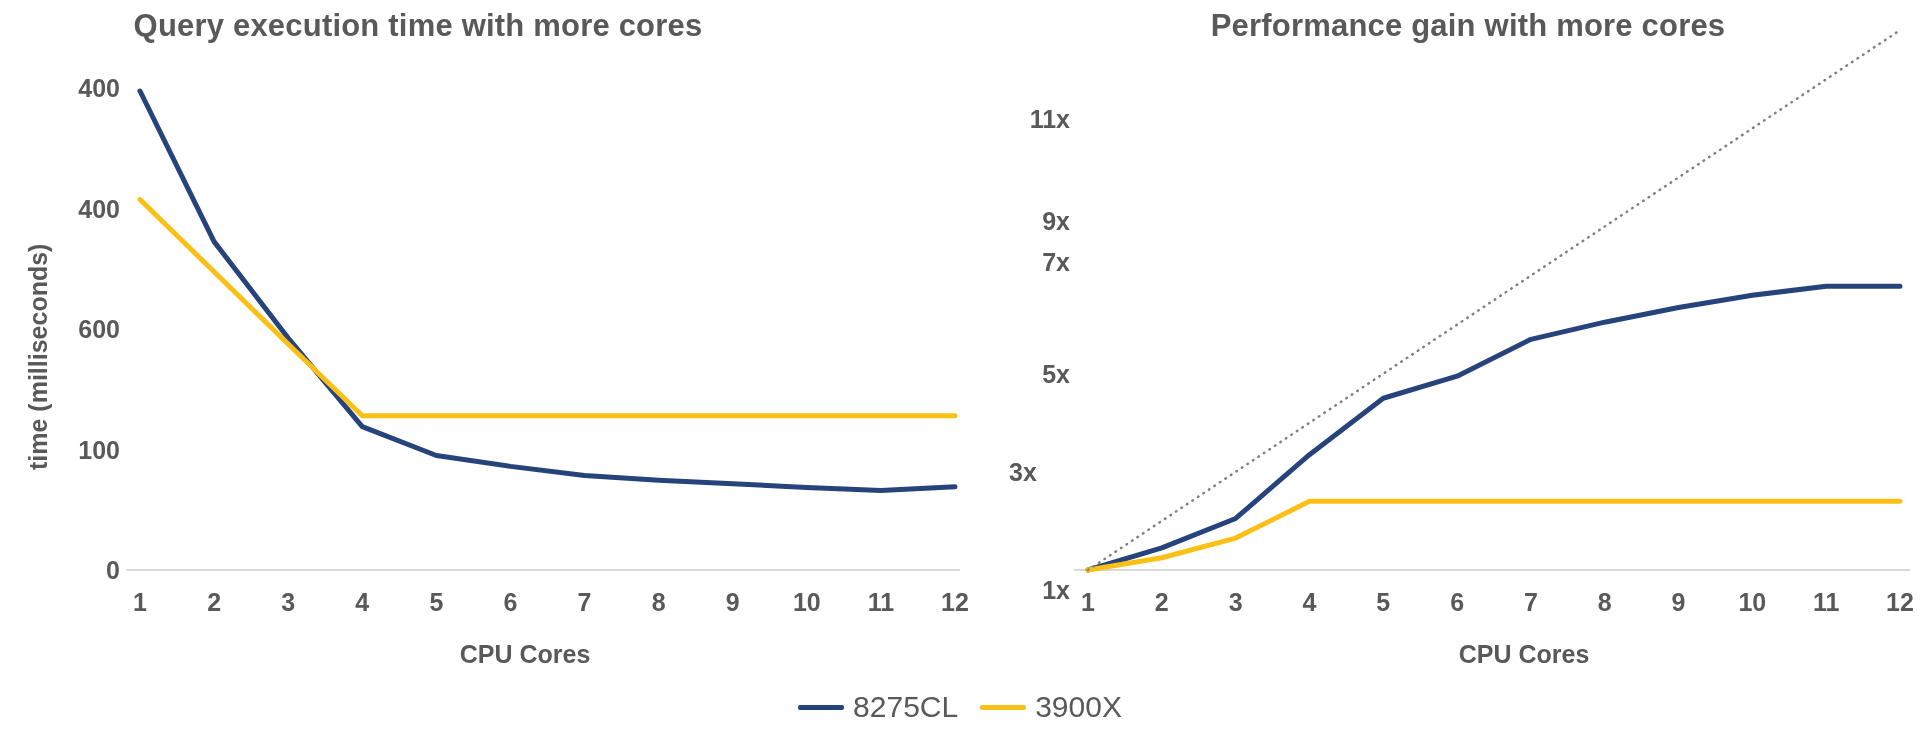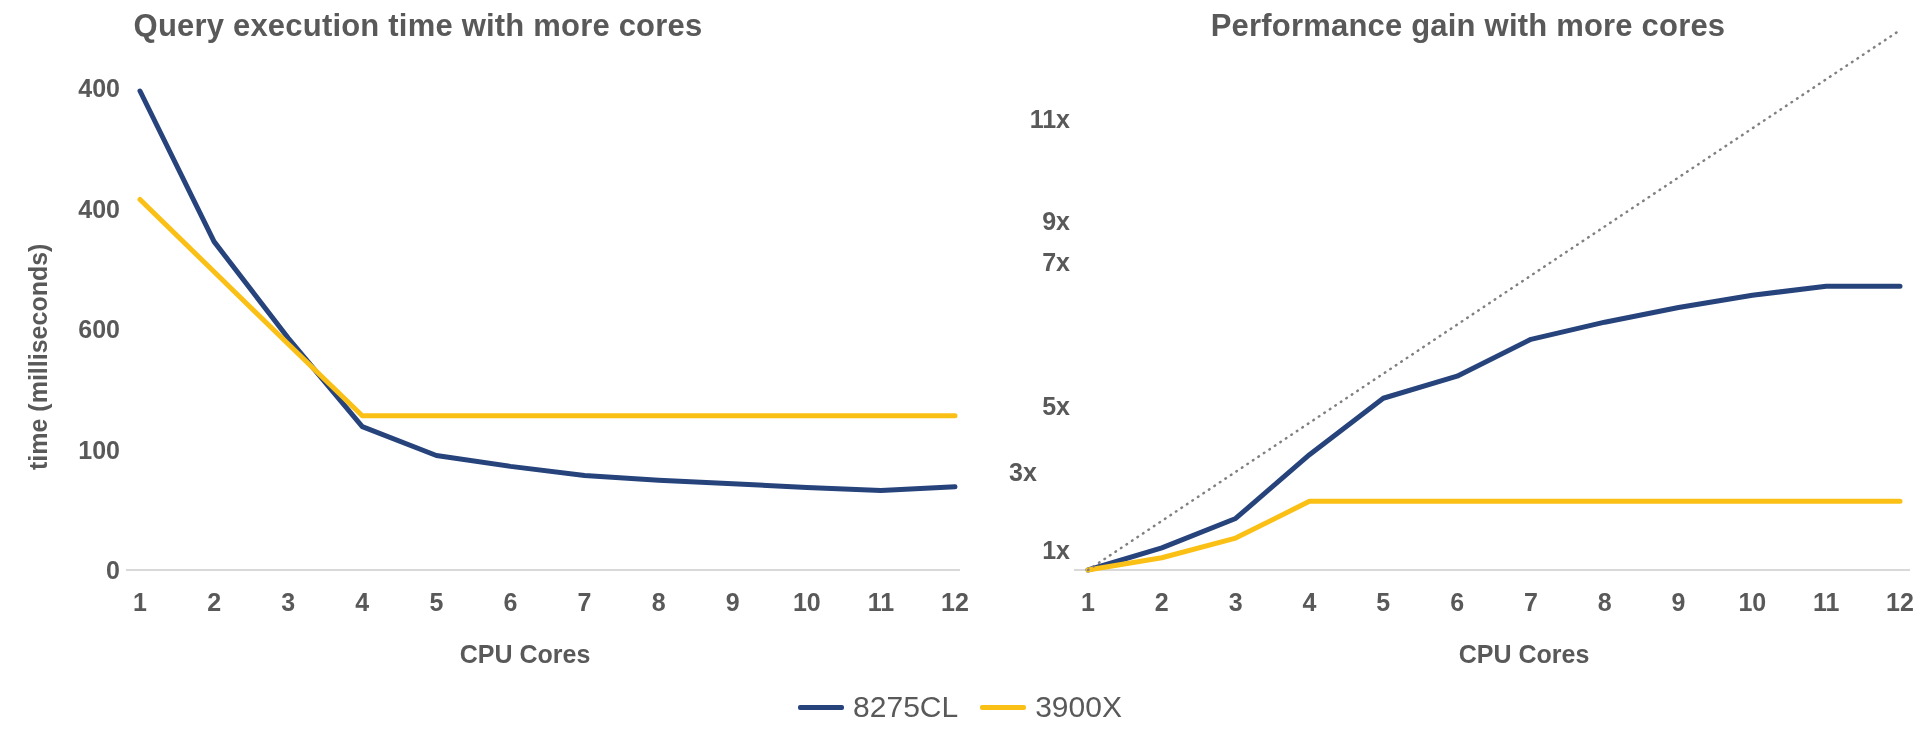--- a/index.html
+++ b/index.html
@@ -149,23 +149,23 @@
     <div class="chart-title">Performance gain with more cores</div>
 
     <div class="axis-title-x" id="x-title-right">CPU Cores</div>
     <svg class="plot-svg" id="svg-right" width="960" height="672">
         <line x1="114" x2="950" y1="570" y2="570" stroke="#d9d9d9" stroke-width="2"></line>
         <polyline points="128,570 201.8181818181818,547.9166666666666 275.6363636363636,518.4722222222223 349.45454545454544,454.6759259259259 423.2727272727273,398.24074074074076 497.09090909090907,376.1574074074074 570.9090909090909,339.35185185185185 644.7272727272727,322.175925925926 718.5454545454546,307.45370370370375 792.3636363636364,295.1851851851852 866.1818181818181,286.35185185185185 940,286.35185185185185" fill="none" stroke="#27437c" stroke-width="5" stroke-linejoin="round" stroke-linecap="round"></polyline>
         <polyline points="128,570 201.8181818181818,557.7314814814815 275.6363636363636,538.1018518518518 349.45454545454544,501.2962962962963 423.2727272727273,501.2962962962963 497.09090909090907,501.2962962962963 570.9090909090909,501.2962962962963 644.7272727272727,501.2962962962963 718.5454545454546,501.2962962962963 792.3636363636364,501.2962962962963 866.1818181818181,501.2962962962963 940,501.2962962962963" fill="none" stroke="#fbc016" stroke-width="5" stroke-linejoin="round" stroke-linecap="round"></polyline>
         <polyline points="128,570 201.8181818181818,520.925925925926 275.6363636363636,471.85185185185185 349.45454545454544,422.7777777777778 423.2727272727273,373.7037037037037 497.09090909090907,324.6296296296297 570.9090909090909,275.5555555555556 644.7272727272727,226.48148148148147 718.5454545454546,177.40740740740745 792.3636363636364,128.33333333333337 866.1818181818181,79.2592592592593 940,30.18518518518522" fill="none" stroke="#808080" stroke-width="2.5" stroke-dasharray="0.6 6" stroke-linecap="round"></polyline>
       </svg>
     <div id="yticks-right">
-        <div class="ytick" style="top: 550px; left: 16px; width: 94px;">1x</div>
+        <div class="ytick" style="top: 590px; left: 16px; width: 94px;">1x</div>
         <div class="ytick" style="top: 471.852px; left: 16px; width: 94px; text-align: center;">3x</div>
-        <div class="ytick" style="top: 373.704px; left: 16px; width: 94px; margin-top: 32px;">5x</div>
+        <div class="ytick" style="top: 373.704px; left: 16px; width: 94px;">5x</div>
         <div class="ytick" style="top: 262px; left: 16px; width: 94px;">7x</div>
         <div class="ytick" style="top: 177.407px; left: 16px; width: 94px; margin-top: 44px;">9x</div>
         <div class="ytick" style="top: 79.2593px; left: 16px; width: 94px; margin-top: 40px;">11x</div>
       </div>
     <div id="xticks-right">
         <div class="xtick" style="left: 128px; top: 588px;">1</div>
         <div class="xtick" style="left: 201.818px; top: 588px;">2</div>
         <div class="xtick" style="left: 275.636px; top: 588px;">3</div>
         <div class="xtick" style="left: 349.455px; top: 588px;">4</div>
         <div class="xtick" style="left: 423.273px; top: 588px;">5</div>

